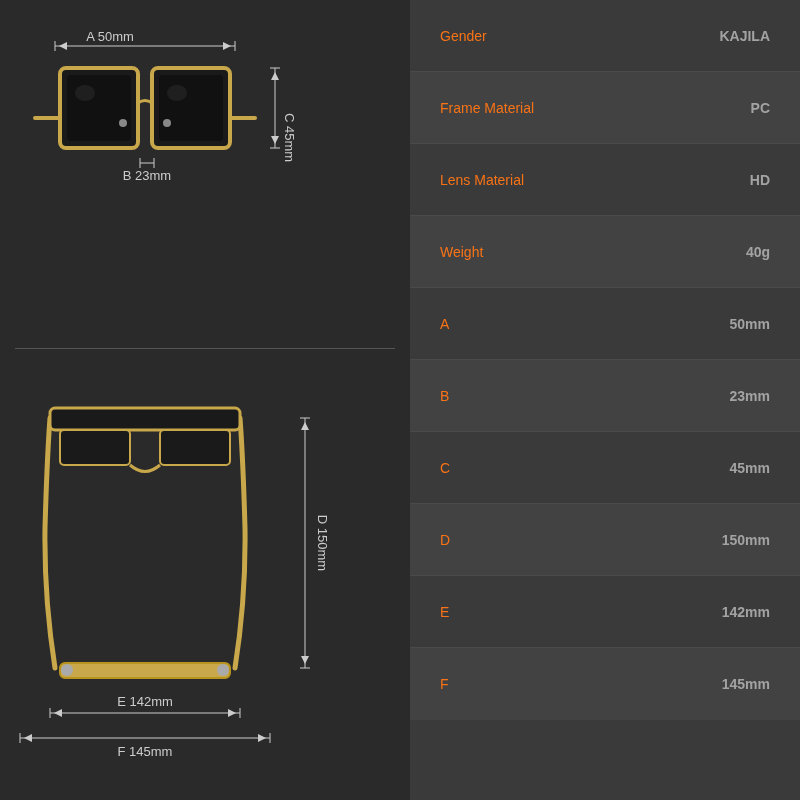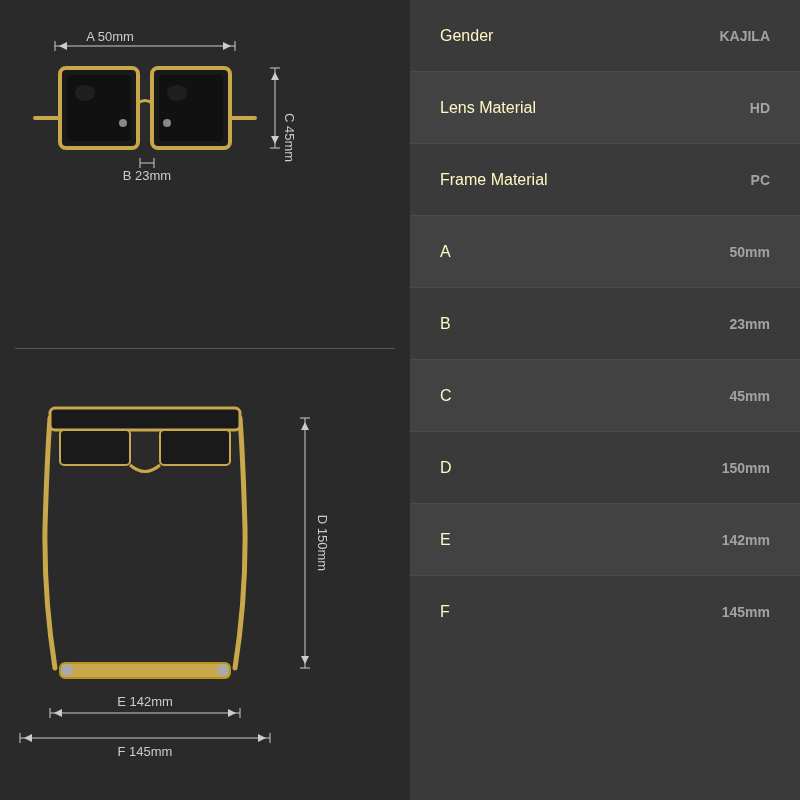--- a/index.html
+++ b/index.html
@@ -67,22 +67,22 @@
 
     .spec-row:nth-child(odd) {
       background: #3a3a3a;
     }
 
     .spec-row:nth-child(even) {
       background: #424242;
     }
 
     .spec-label {
-      color: #fef9c3;
-      font-size: 16px;
+      color: #f97316;
+      font-size: 14px;
       font-weight: 400;
     }
 
     .spec-value {
       color: #a3a3a3;
       font-size: 14px;
       font-weight: 700;
     }
 
     
@@ -188,26 +188,30 @@
   </div>
 </div>
 
 <div class="right-panel">
 
 <div class="spec-row">
       <span class="spec-label">Gender</span>
       <span class="spec-value">KAJILA</span>
     </div>
     <div class="spec-row">
+      <span class="spec-label">Frame Material</span>
+      <span class="spec-value">PC</span>
+    </div>
+    <div class="spec-row">
       <span class="spec-label">Lens Material</span>
       <span class="spec-value">HD</span>
     </div>
     <div class="spec-row">
-      <span class="spec-label">Frame Material</span>
-      <span class="spec-value">PC</span>
+      <span class="spec-label">Weight</span>
+      <span class="spec-value">40g</span>
     </div>
     <div class="spec-row">
       <span class="spec-label">A</span>
       <span class="spec-value">50mm</span>
     </div>
     <div class="spec-row">
       <span class="spec-label">B</span>
       <span class="spec-value">23mm</span>
     </div>
     <div class="spec-row">

